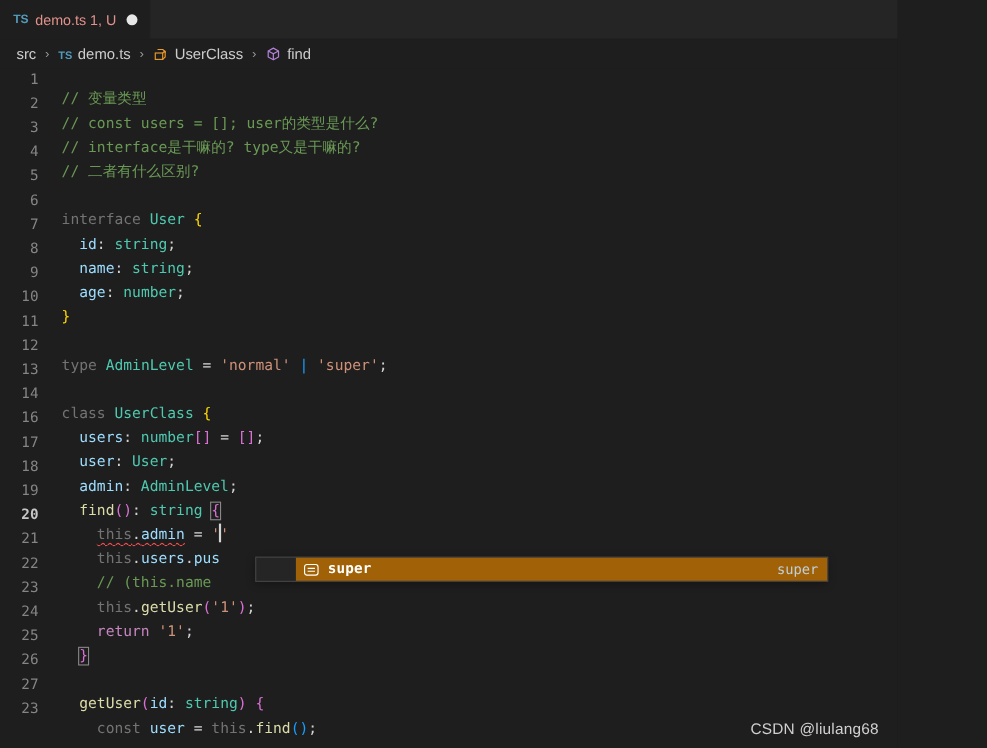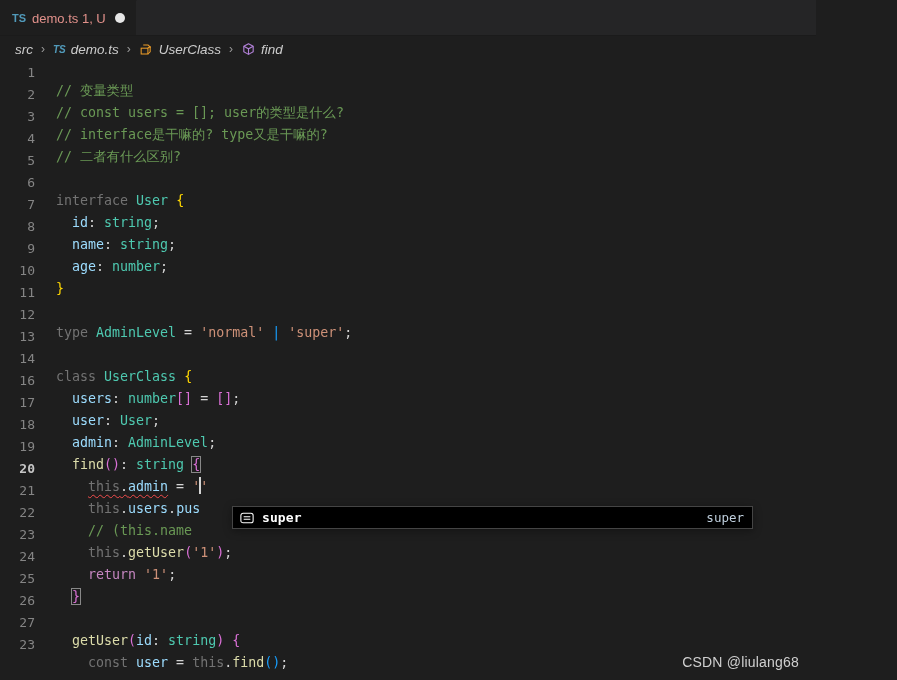--- a/index.html
+++ b/index.html
@@ -66,26 +66,25 @@
     display: flex;
     align-items: center;
     padding-left: 13px;
     gap: 0px;
     font-family: "Liberation Sans", sans-serif;
     font-size: 13.5px;
     color: #cccccc;
   }
   .bc-item {
     display: flex;
-    align-items: center;
+    align-items: flex-end;
     gap: 5px;
     padding: 0 2px;
     cursor: pointer;
     white-space: nowrap;
-    font-style: italic;
   }
   .bc-sep {
     color: #9a9a9a;
     font-size: 12px;
     padding: 0 6px;
     user-select: none;
   }
   .bc-ts {
     font-size: 10px;
     font-weight: 700;
@@ -191,22 +190,23 @@
   }
   .sg-row {
     height: 21px;
     display: flex;
     align-items: center;
     padding: 0 8px 0 6px;
     color: #d4d4d4;
     cursor: pointer;
   }
   .sg-row.sel {
-    background: #000000;
+    background: #a16207;
     color: #ffffff;
+    margin-left: 36px;
   }
   .sg-ico {
     flex: none;
     width: 16px; height: 13px;
     margin-right: 7px;
     display: inline-flex;
     align-items: center;
     justify-content: center;
   }
   .sg-label { flex: 1; white-space: nowrap; font-weight: 700; letter-spacing: .1px;}

